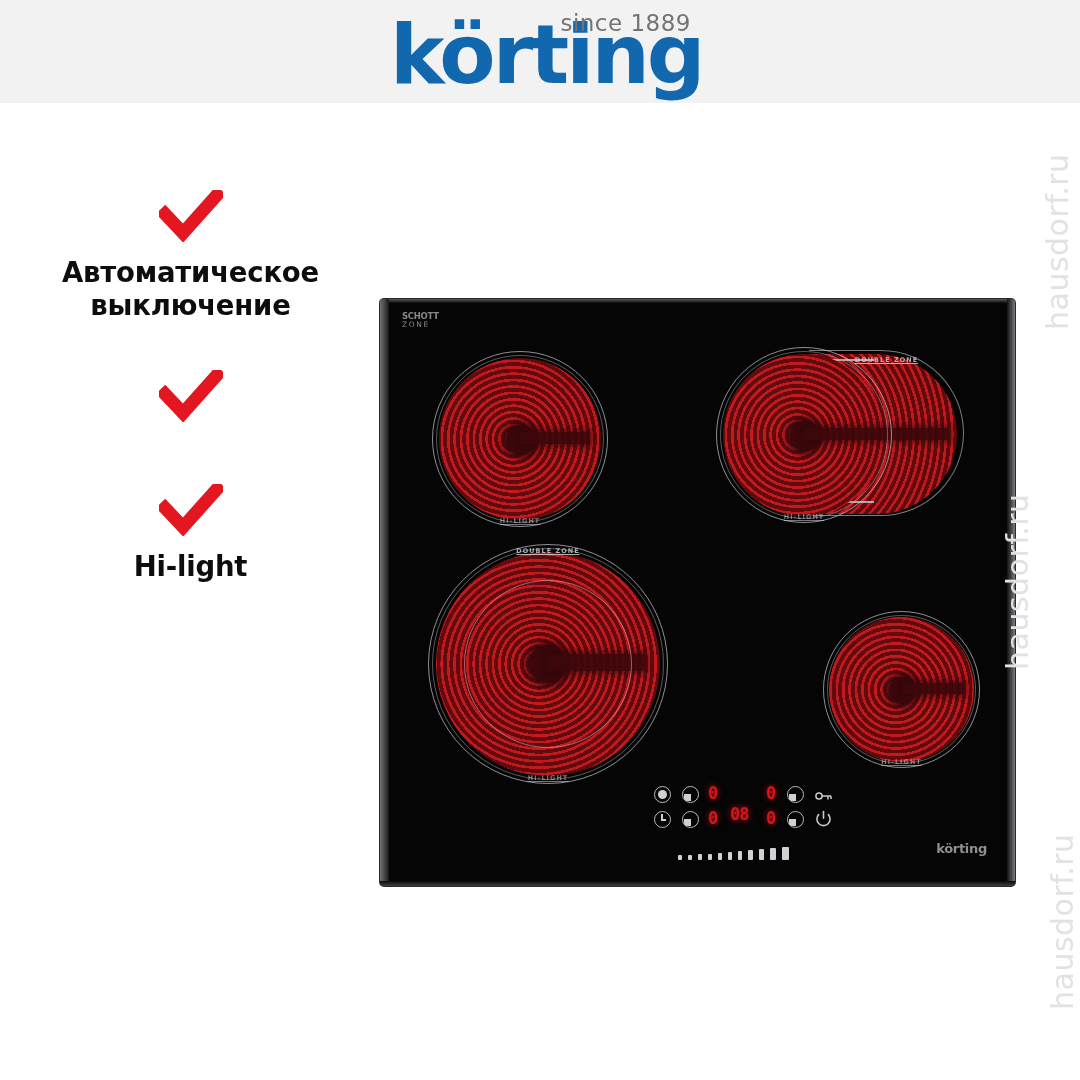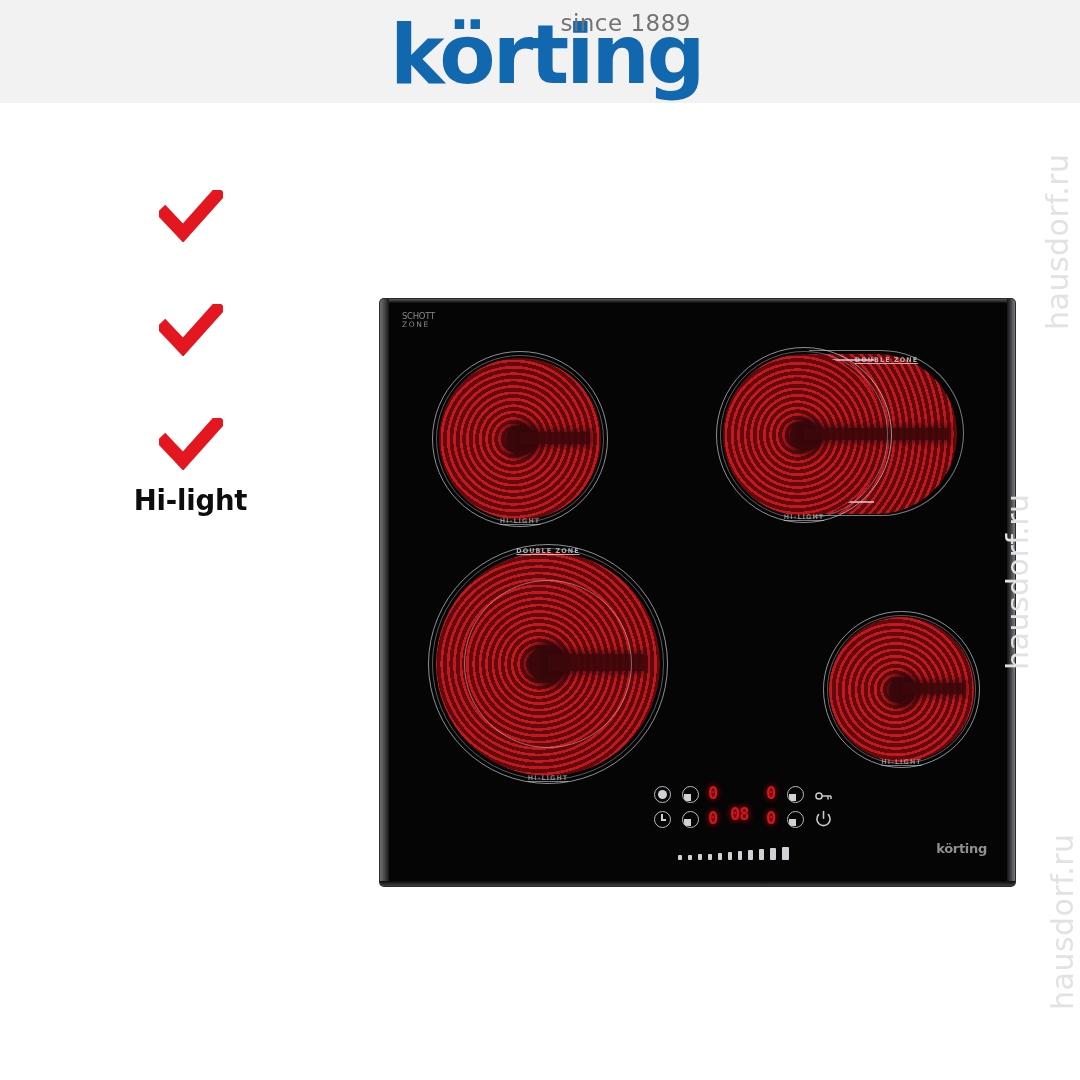--- a/index.html
+++ b/index.html
@@ -69,21 +69,21 @@
   #cooktop-bevel-b {
     position:absolute; left:0; bottom:0; width:100%; height:5px;
     background:linear-gradient(0deg,#3d3f42 0%,#0a0a0b 100%);
   }
 
   .schott {
     position:absolute; left:22px; top:13px;
     color:#b9b9b9; line-height:8px; opacity:.72;
     font-family:"DejaVu Sans", sans-serif;
   }
-  .schott .s1 { display:block; font-size:8.5px; font-weight:normal; letter-spacing:-.3px; }
+  .schott .s1 { display:block; font-size:8.5px; font-weight:bold; letter-spacing:-.3px; }
   .schott .s2 { display:block; font-size:7.5px; letter-spacing:1.6px; margin-top:1px; }
 
   
   .burner { position:absolute; }
   .ring {
     position:absolute; inset:0; border-radius:50%;
     border:1px solid rgba(205,208,212,.68);
   }
   .ring.inner2 { inset:4px; border-color:rgba(170,173,178,.5); }
   .glow {
@@ -186,20 +186,21 @@
 </div>
 
 <div id="features">
 
   <div class="feature" id="feature-0">
     <div class="check">
       <svg width="64" height="52" viewBox="0 0 64 52">
         <path d="M6 24 L24 43 L58 5" fill="none" stroke="#e4161f" stroke-width="13" stroke-linecap="square" stroke-linejoin="miter"></path>
       </svg>
     </div>
+    <div class="feature-label">Автоматическое выключение</div>
   </div>
 
   <div class="feature" id="feature-1">
     <div class="check">
       <svg width="64" height="52" viewBox="0 0 64 52">
         <path d="M6 24 L24 43 L58 5" fill="none" stroke="#e4161f" stroke-width="13" stroke-linecap="square" stroke-linejoin="miter"></path>
       </svg>
     </div>
   </div>
 

